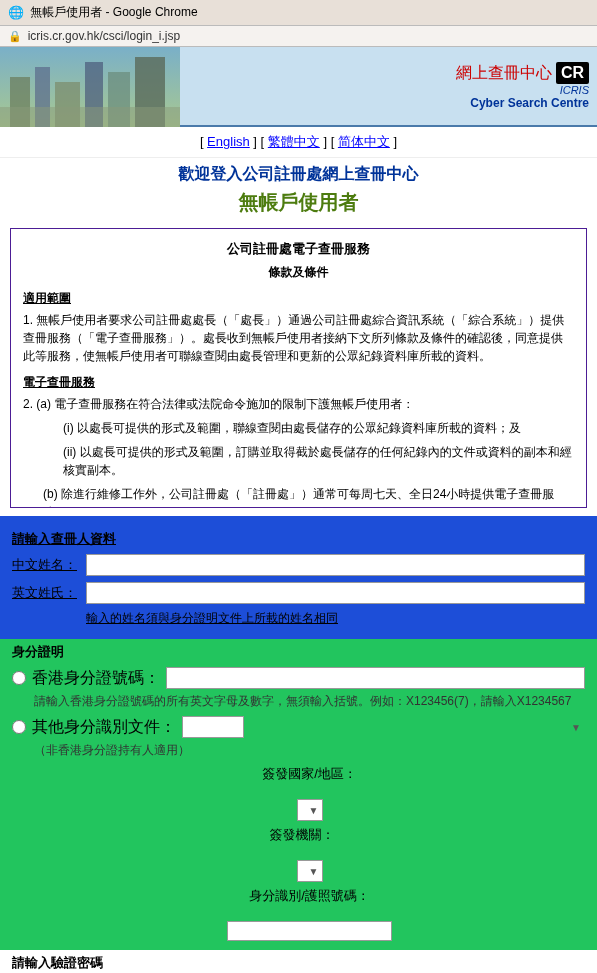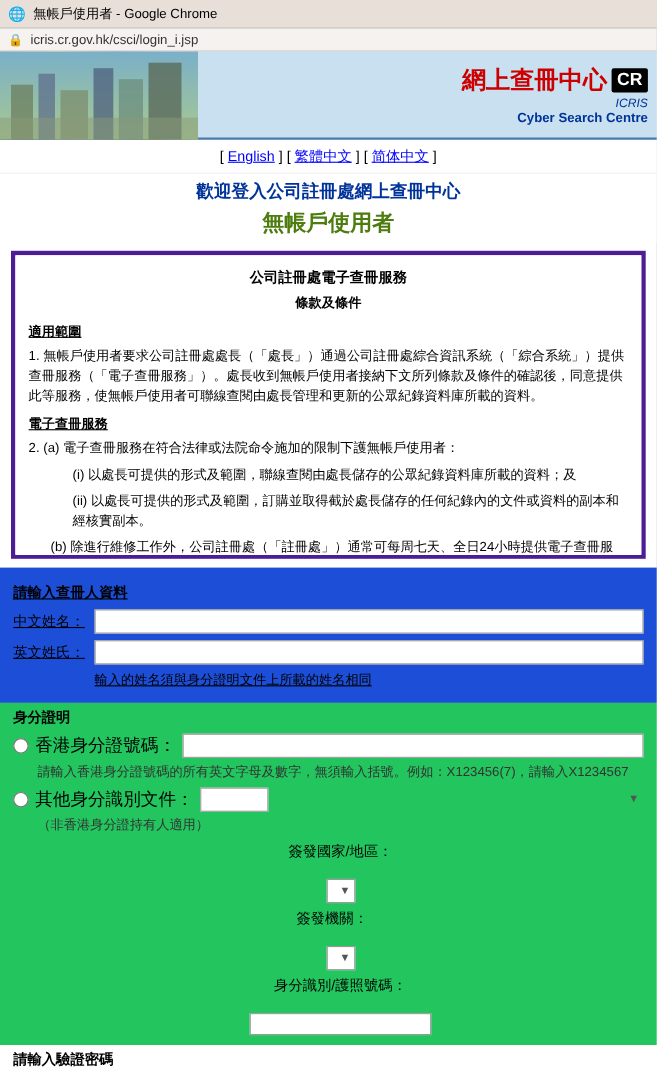--- a/index.html
+++ b/index.html
@@ -72,22 +72,22 @@
       display: flex;
       flex-direction: column;
       align-items: flex-end;
     }
     .header-logo-top {
       display: flex;
       align-items: center;
       gap: 4px;
     }
     .header-logo-text {
-      font-size: 22px;
-      font-weight: bold;
+      font-size: 16px;
+      font-weight: normal;
       color: #c00;
       font-family: "Microsoft JhengHei", Arial, sans-serif;
     }
     .header-logo-cr {
       background: #000000;
       color: #fff;
       font-weight: bold;
       font-size: 16px;
       padding: 2px 5px;
       border-radius: 2px;
@@ -133,21 +133,21 @@
     }
     .welcome-subtitle {
       font-size: 20px;
       color: #4d7c0f;
       font-weight: bold;
     }
 
     
     .terms-box {
       margin: 8px 10px;
-      border: 4px solid #4c1d95;
+      border: 1px solid #4c1d95;
       height: 280px;
       overflow-y: scroll;
       background: #fff;
       padding: 10px 12px;
       font-size: 12px;
       line-height: 1.5;
       color: #000;
     }
     .terms-box h3 {
       text-align: center;

